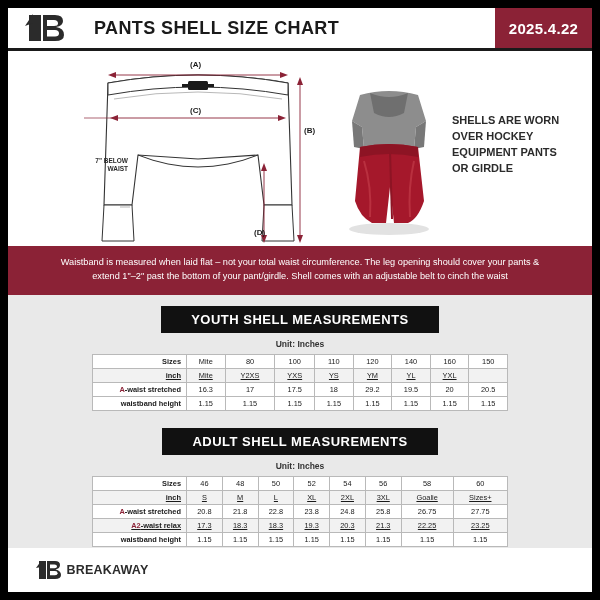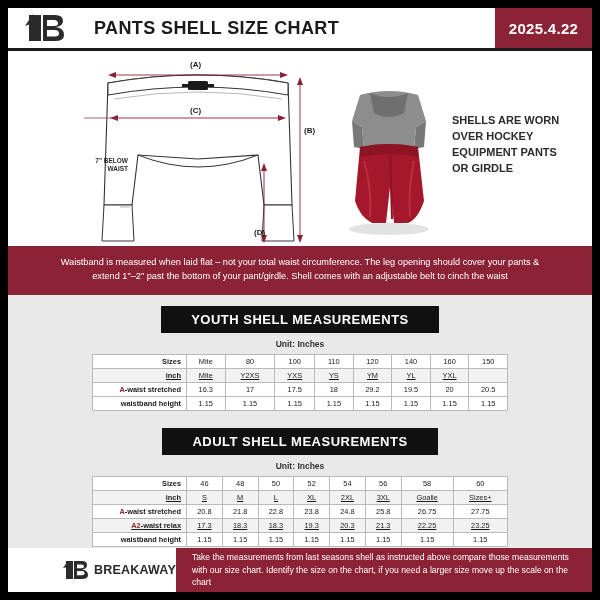--- a/index.html
+++ b/index.html
@@ -69,21 +69,21 @@
     color:#1a1a1a;padding:0;
   }
   td.lbl{text-align:right;padding-right:5px;font-weight:bold;width:88px;}
   td.lbl .red{color:#8b2236;}
   tr.alt td{background:#f2f2f2;text-decoration:underline;}
   
   .footer{
     position:absolute;left:0;bottom:0;width:584px;height:44px;background:#fff;display:flex;
   }
   .footer-logo{
-    width:168px;display:flex;align-items:center;justify-content:flex-end;gap:5px;
+    width:168px;display:flex;align-items:center;justify-content:center;gap:5px;
   }
   .footer-logo .fname{
     font-size:12.5px;font-weight:bold;color:#2b2b2b;letter-spacing:.2px;
   }
   .footer-note{
     flex:1;background:#8b2236;color:#fff;display:flex;align-items:center;
     padding:0 16px;font-size:8.6px;line-height:1.45;
   }
 </style>
 </head>
@@ -299,16 +299,15 @@
     <div class="footer-logo">
       <svg width="26" height="22" viewBox="0 0 26 22">
         <path d="M3 2 L10 2 L10 20 L3 20 Z" fill="#2b2b2b"></path>
         <path d="M11 2 L19 2 Q24 2 24 6 Q24 9.5 19.5 10.5 Q25 11.5 25 16 Q25 20 19 20 L11 20 Z" fill="#2b2b2b"></path>
         <path d="M14 5.5 L18.5 5.5 Q21 5.5 21 7.5 Q21 9.2 18.5 9.2 L14 9.2 Z" fill="#ffffff"></path>
         <path d="M14 12 L19 12 Q21.6 12 21.6 14.2 Q21.6 16.3 19 16.3 L14 16.3 Z" fill="#ffffff"></path>
         <path d="M0 9 L5 2 L5 8 Z" fill="#2b2b2b"></path>
       </svg>
       <span class="fname">BREAKAWAY</span>
     </div>
-    <div class="footer-note">Take the measurements from last seasons shell as instructed above compare those measurements  with our size chart. Identify the size on the chart, if you need a larger size move up the scale on the chart</div>
   </div>
 
 </div>
 
 </body></html>

